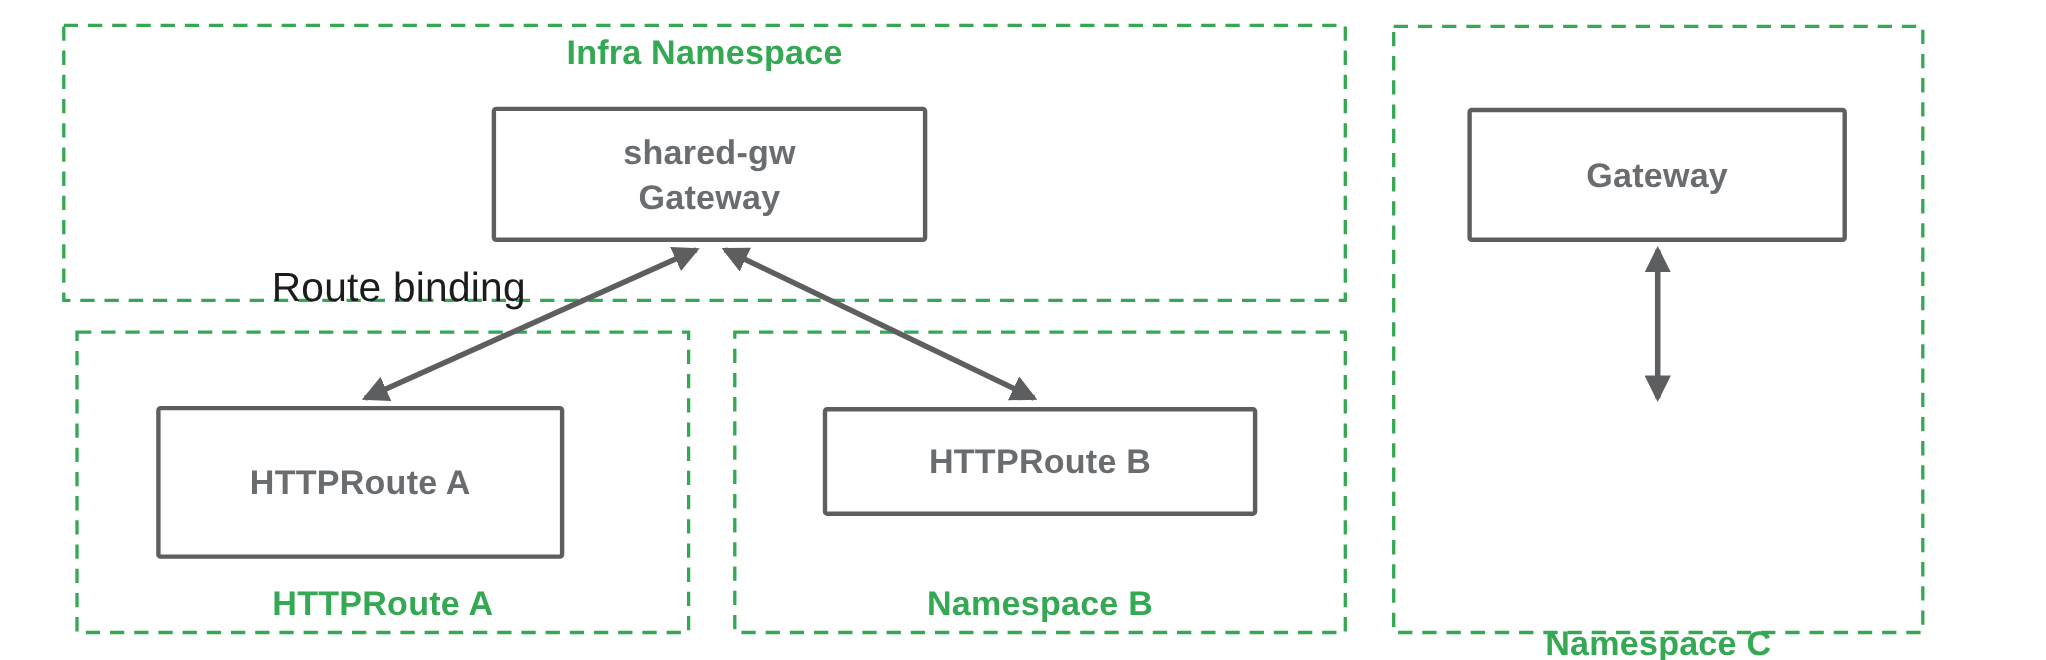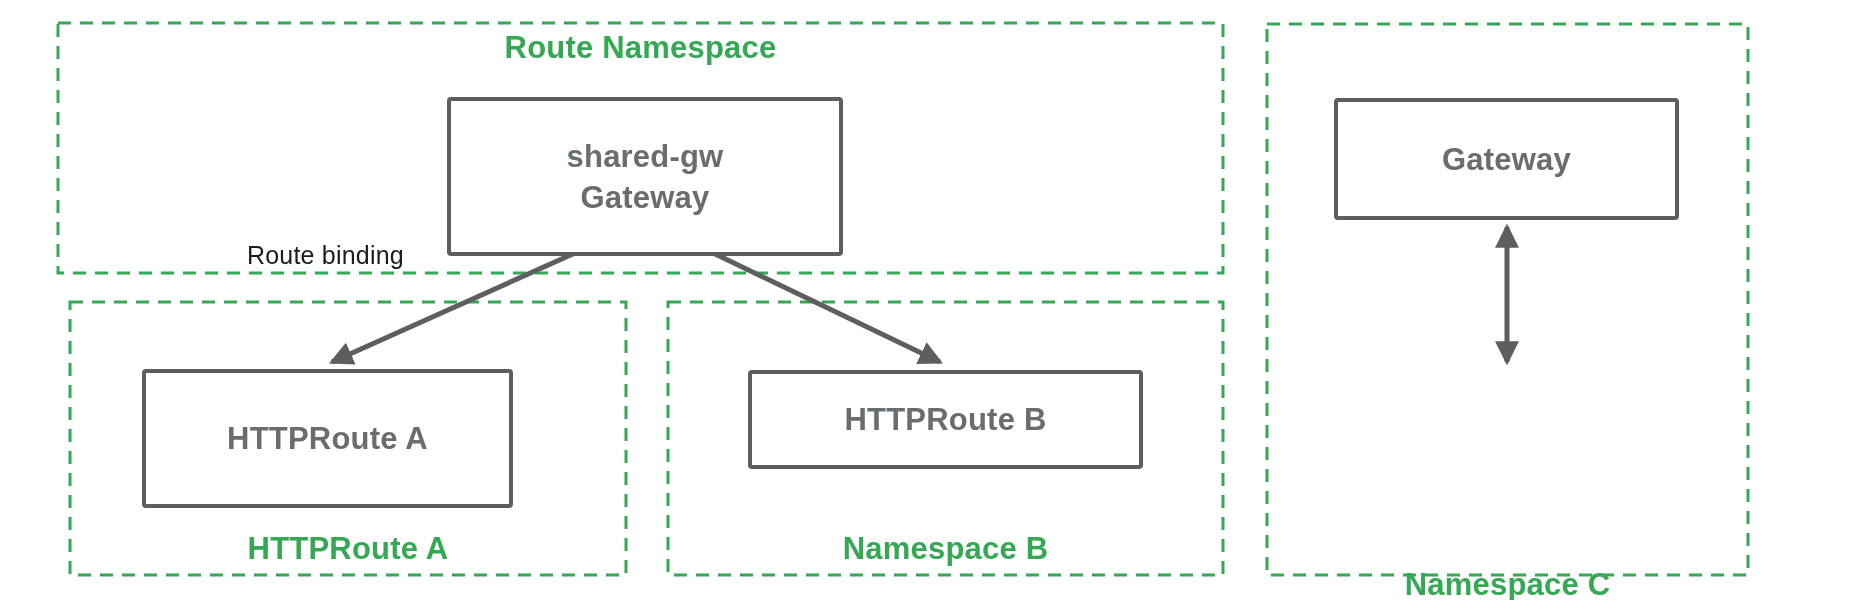--- a/index.html
+++ b/index.html
@@ -20,21 +20,21 @@
     letter-spacing:0.2px;white-space:nowrap;
   }
   .node{
     position:absolute;background:var(--bg);
     border:4px solid var(--gray);border-radius:4px;
     display:flex;flex-direction:column;align-items:center;justify-content:center;
     font-weight:bold;font-size:31px;color:var(--gray-text);
     line-height:41px;text-align:center;letter-spacing:0.2px;
   }
   .annotation{
-    position:absolute;font-size:25px;color:var(--ink);
+    position:absolute;font-size:37px;color:var(--ink);
     white-space:nowrap;letter-spacing:0.2px;
   }
 </style>
 </head>
 <body>
 
 <div class="canvas">
 
   <svg class="layer" viewBox="0 0 1860 600" xmlns="http://www.w3.org/2000/svg">
     <defs>
@@ -46,26 +46,26 @@
     <rect x="58" y="23" width="1165" height="250" fill="none" style="stroke:var(--green,#34a853)" stroke-width="3" stroke-dasharray="13 9"></rect>
     <rect x="70" y="302" width="556" height="273" fill="none" style="stroke:var(--green,#34a853)" stroke-width="3" stroke-dasharray="13 9"></rect>
     <rect x="668" y="302" width="555" height="273" fill="none" style="stroke:var(--green,#34a853)" stroke-width="3" stroke-dasharray="13 9"></rect>
     <rect x="1267" y="24" width="481" height="551" fill="none" style="stroke:var(--green,#34a853)" stroke-width="3" stroke-dasharray="13 9"></rect>
 
     <line x1="332" y1="362" x2="633" y2="227" style="stroke:var(--gray,#5c5e60)" stroke-width="5" marker-start="url(#arrowhead)" marker-end="url(#arrowhead)"></line>
     <line x1="940" y1="362" x2="659" y2="227" style="stroke:var(--gray,#5c5e60)" stroke-width="5" marker-start="url(#arrowhead)" marker-end="url(#arrowhead)"></line>
     <line x1="1507" y1="362" x2="1507" y2="227" style="stroke:var(--gray,#5c5e60)" stroke-width="5" marker-start="url(#arrowhead)" marker-end="url(#arrowhead)"></line>
   </svg>
 
-  <div class="ns-title" style="left:58px;top:30px;width:1165px;">Route Namespace</div>
+  <div class="ns-title" style="left:58px;top:30px;width:1165px;">Infra Namespace</div>
   <div class="ns-title" style="left:70px;top:531px;width:556px;">HTTPRoute A</div>
   <div class="ns-title" style="left:668px;top:531px;width:555px;">Namespace B</div>
   <div class="ns-title" style="left:1267px;top:531px;width:481px;margin-top:36px;">Namespace C</div>
 
-  <div class="node" style="left:447px;top:97px;width:396px;height:159px;">
+  <div class="node" style="left:447px;top:97px;width:396px;height:123px;">
     <span>shared-gw</span>
     <span>Gateway</span>
   </div>
 
   <div class="node" style="left:1334px;top:98px;width:345px;height:122px;">
     <span>Gateway</span>
   </div>
 
   <div class="node" style="left:142px;top:369px;width:371px;height:139px;">
     <span>HTTPRoute A</span>

